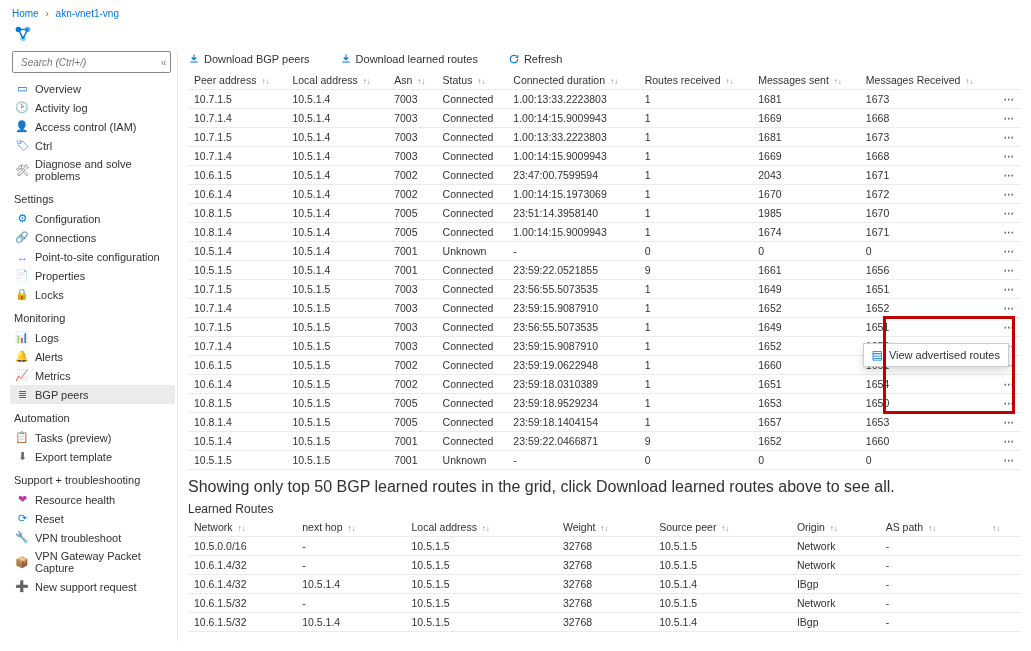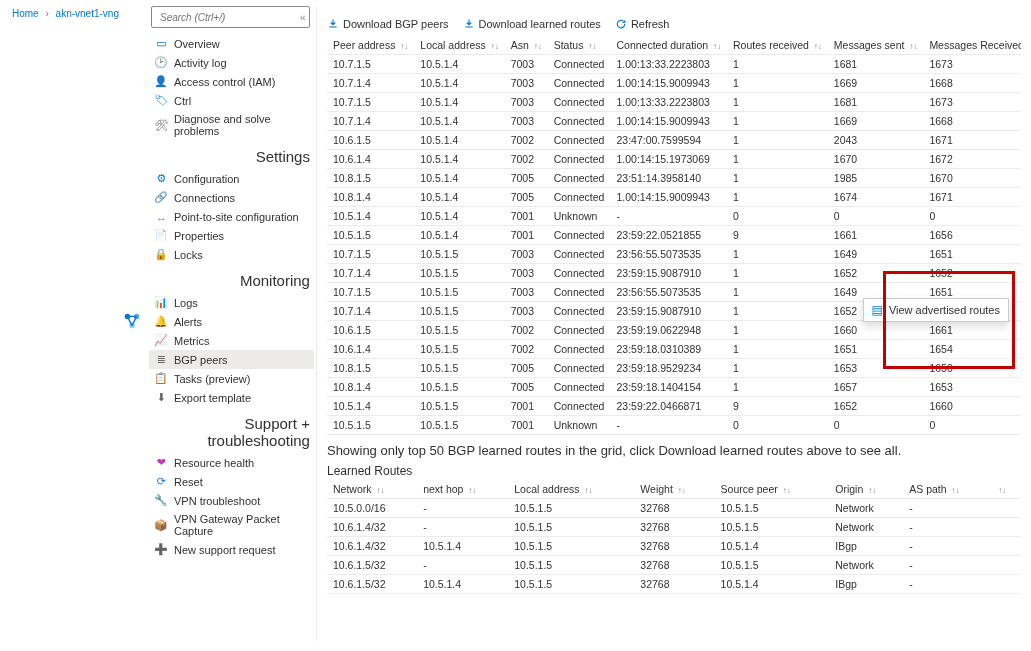--- a/index.html
+++ b/index.html
@@ -6,63 +6,63 @@
   body {
     margin: 0;
     font-family: "Segoe UI", Arial, sans-serif;
     font-size: 11px;
     color: #323130;
     background: #ffffff;
     width: 1031px;
     height: 651px;
     overflow: hidden;
   }
-  .app { display:flex; flex-direction:row; width:100%; height:100%; padding:6px 10px 10px 10px; }
+  .app { display:flex; flex-direction:column; width:100%; height:100%; padding:6px 10px 10px 10px; }
   .breadcrumb { color:#0078d4; font-size:10px; padding:2px 0 4px 2px; }
   .breadcrumb span.sep { color:#707070; padding:0 4px;}
   .header { display:flex; align-items:center; padding:0 0 6px 2px;}
   .res-icon { width:22px; height:22px; margin-right:6px; position:relative;}
   .res-icon svg { width:22px; height:22px; }
   .title-main { font-size:17px; color:#323130; }
   .title-sub  { font-size:17px; color:#707070; font-weight:300;}
   .subtitle   { font-size:9px; color:#707070; margin-top:-1px;}
   .dots-btn   { color:#888; font-size:14px; padding:0 8px; cursor:pointer;}
   .body { display:flex; flex:1; overflow:hidden;}
   
   .sidebar { width:168px; flex-shrink:0; border-right:1px solid #edebe9; padding-right:2px; overflow:hidden;}
   .search-wrap { display:flex; align-items:center; border:1px solid #8a8886; border-radius:2px; height:22px; margin:0 4px 6px 2px; padding:8px 4px;}
   .search-wrap svg { width:11px; height:11px; color:#666;}
   .search-wrap input { border:none; outline:none; font-size:10px; flex:1; padding:0 4px; color:#555; font-style:italic;}
   .collapse { color:#888; font-size:10px; cursor:pointer; padding:0 2px;}
-  .nav-section-label { font-size:15px; color:#323130; padding:8px 4px 4px 4px;text-align:right;}
+  .nav-section-label { font-size:11px; color:#323130; padding:8px 4px 4px 4px;}
   .nav-item { display:flex; align-items:center; padding:3px 4px 3px 6px; cursor:pointer; font-size:11px; color:#323130; border-radius:2px;}
   .nav-item.active { background:#edebe9;}
   .nav-icon { width:13px; height:13px; display:flex; align-items:center; justify-content:center; margin-right:6px; font-size:11px;}
   
   .main { flex:1; overflow:auto; padding:0 0 0 10px;}
-  .toolbar { display:flex; align-items:center; padding:2px 0 6px 0; gap:14px; color:#323130;margin-top:10px;}
+  .toolbar { display:flex; align-items:center; padding:2px 0 6px 0; gap:30px; color:#323130;}
   .tool-btn { display:flex; align-items:center; gap:4px; cursor:pointer; font-size:11px;}
   .tool-btn svg { width:12px; height:12px; color:#0078d4;}
   table { border-collapse:collapse; width:100%; font-size:10.5px;}
   th, td { text-align:left; padding:3px 6px; border-bottom:1px solid #edebe9;}
   th { color:#323130; font-weight:400; position:relative; white-space:nowrap;}
   td { color:#323130; white-space:nowrap;}
   .sort { color:#888; font-size:8px; padding-left:2px;}
   .row-menu { text-align:right; color:#666; cursor:pointer; font-weight:bold; letter-spacing:1px;}
   .context-menu {
     position:absolute; right:12px; top:292px; background:#fff;
     border:1px solid #ccc; box-shadow:0 4px 10px rgba(0,0,0,.15);
     padding:4px 8px; font-size:11px; display:flex; align-items:center; gap:6px;
   }
   .context-menu .ci { color:#0078d4; font-size:12px;}
   .red-box {
     position:absolute; right:6px; top:265px; width:132px; height:98px;
     border:3px solid #c20000; pointer-events:none;
   }
-  .note { font-size:13px; color:#323130; padding:8px 0 2px 0;}
+  .note { font-size:16px; color:#323130; padding:8px 0 2px 0;}
   .subhead { font-size:12px; color:#323130; padding:4px 0 2px 0;}
   .main-scroll { position:relative; }
 </style>
 </head>
 <body>
 
 <div class="app">
 
   <div class="breadcrumb">
     <span>Home</span>
@@ -148,20 +148,21 @@
             <span>Alerts</span>
           </div>
           <div class="nav-item">
             <span class="nav-icon" style="color: rgb(0, 120, 212);">📈</span>
             <span>Metrics</span>
           </div>
           <div class="nav-item active">
             <span class="nav-icon" style="color: rgb(102, 102, 102);">≣</span>
             <span>BGP peers</span>
           </div>
+          <div class="nav-section-label">Automation</div>
           <div class="nav-item">
             <span class="nav-icon" style="color: rgb(0, 120, 212);">📋</span>
             <span>Tasks (preview)</span>
           </div>
           <div class="nav-item">
             <span class="nav-icon" style="color: rgb(102, 102, 102);">⬇</span>
             <span>Export template</span>
           </div>
           <div class="nav-section-label">Support + troubleshooting</div>
           <div class="nav-item">

